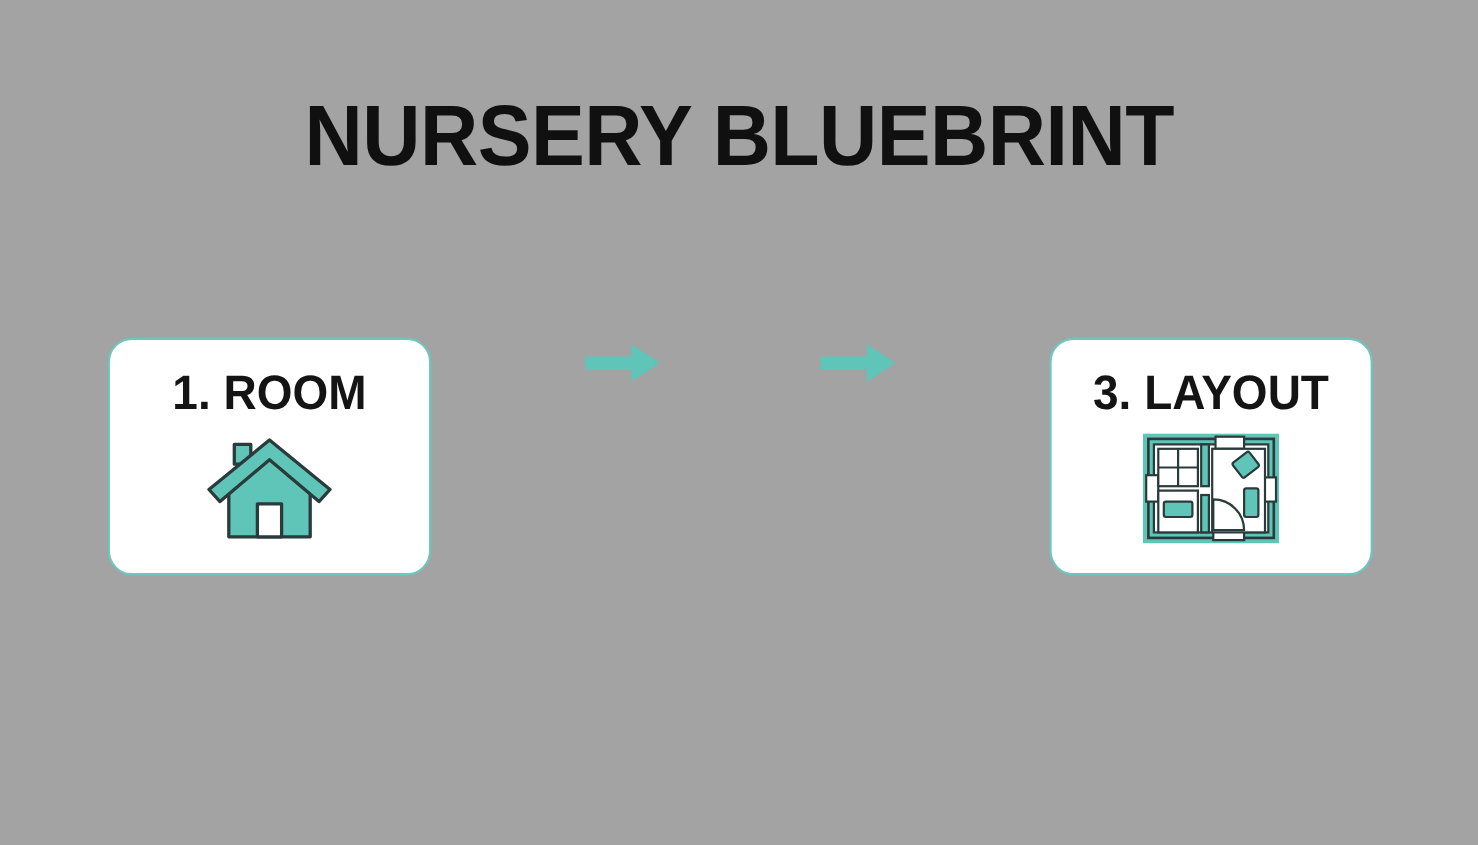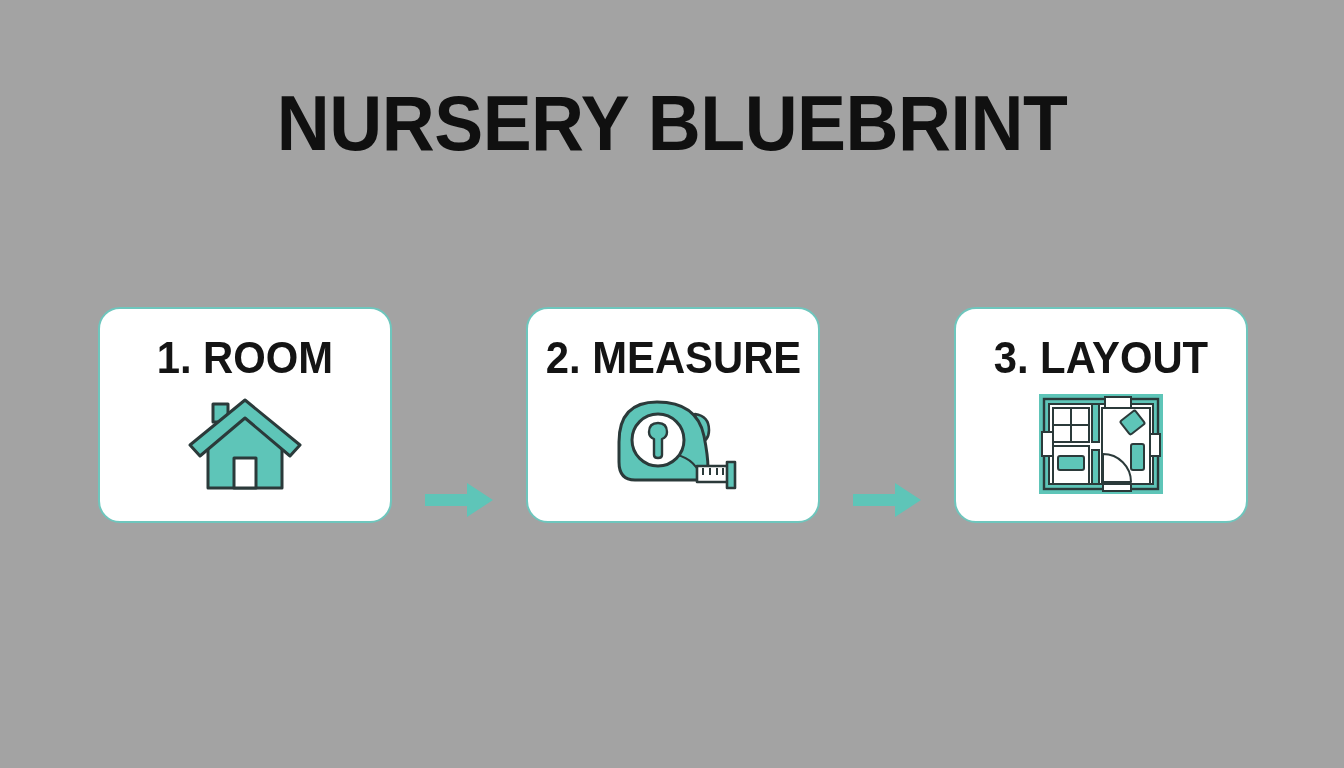--- a/index.html
+++ b/index.html
@@ -40,21 +40,21 @@
 
   
   .flow {
     position: absolute;
     left: 98px;
     top: 307px;
     width: 1150px;
     height: 216px;
     display: flex;
     flex-direction: row;
-    align-items: flex-end;
+    align-items: flex-start;
     justify-content: space-between;
   }
 
   .card {
     position: relative;
     width: 294px;
     height: 216px;
     box-sizing: border-box;
     border: 2px solid #6ec6bd;
     border-radius: 22px;
@@ -121,50 +121,20 @@
         </svg>
       </div>
     </div>
 
     <div class="arrow">
       <svg width="72" height="40" viewBox="0 0 72 40">
         <path d="M2 14 L44 14 L44 3 L70 20 L44 37 L44 26 L2 26 Z" fill="#5ec5b8"></path>
       </svg>
     </div>
 
-    <div class="card">
-      <div class="card-label">2. MEASURE</div>
-      <div class="card-icon">
-        <svg width="128" height="104" viewBox="0 0 128 104">
-
-          <path d="M86 22 Q100 24 100 38 Q100 50 88 52 Z" fill="#5ec5b8" stroke="#2b3a3a" stroke-width="2.6" stroke-linejoin="round"></path>
-
-          <path d="M48 10 Q88 10 95 44 Q99 64 99 76 L99 82 Q99 88 93 88
-                   L26 88 Q10 88 10 70 L10 50 Q10 10 48 10 Z" fill="#5ec5b8" stroke="#2b3a3a" stroke-width="3" stroke-linejoin="round"></path>
-
-          <path d="M62 62 Q84 64 92 84" fill="none" stroke="#2b3a3a" stroke-width="2.2" stroke-linecap="round"></path>
-
-          <circle cx="49" cy="48" r="26" fill="#ffffff" stroke="#2b3a3a" stroke-width="3"></circle>
-
-          <path d="M49 31 Q58 31 58 40 Q58 45 53 47 L53 63 Q53 66 49 66
-                   Q45 66 45 63 L45 47 Q40 45 40 40 Q40 31 49 31 Z" fill="#5ec5b8" stroke="#2b3a3a" stroke-width="2.4" stroke-linejoin="round"></path>
-
-          <path d="M88 74 L120 74 L120 90 L88 90 Z" fill="#ffffff" stroke="#2b3a3a" stroke-width="2.6" stroke-linejoin="round"></path>
-
-          <g stroke="#2b3a3a" stroke-width="2">
-            <line x1="94" y1="76" x2="94" y2="83"></line>
-            <line x1="101" y1="76" x2="101" y2="83"></line>
-            <line x1="108" y1="76" x2="108" y2="83"></line>
-            <line x1="114" y1="76" x2="114" y2="83"></line>
-          </g>
-
-          <path d="M118 70 L126 70 L126 96 L118 96 Z" fill="#5ec5b8" stroke="#2b3a3a" stroke-width="2.6" stroke-linejoin="round"></path>
-        </svg>
-      </div>
-    </div>
 
     <div class="arrow">
       <svg width="72" height="40" viewBox="0 0 72 40">
         <path d="M2 14 L44 14 L44 3 L70 20 L44 37 L44 26 L2 26 Z" fill="#5ec5b8"></path>
       </svg>
     </div>
 
     <div class="card">
       <div class="card-label">3. LAYOUT</div>
       <div class="card-icon">

